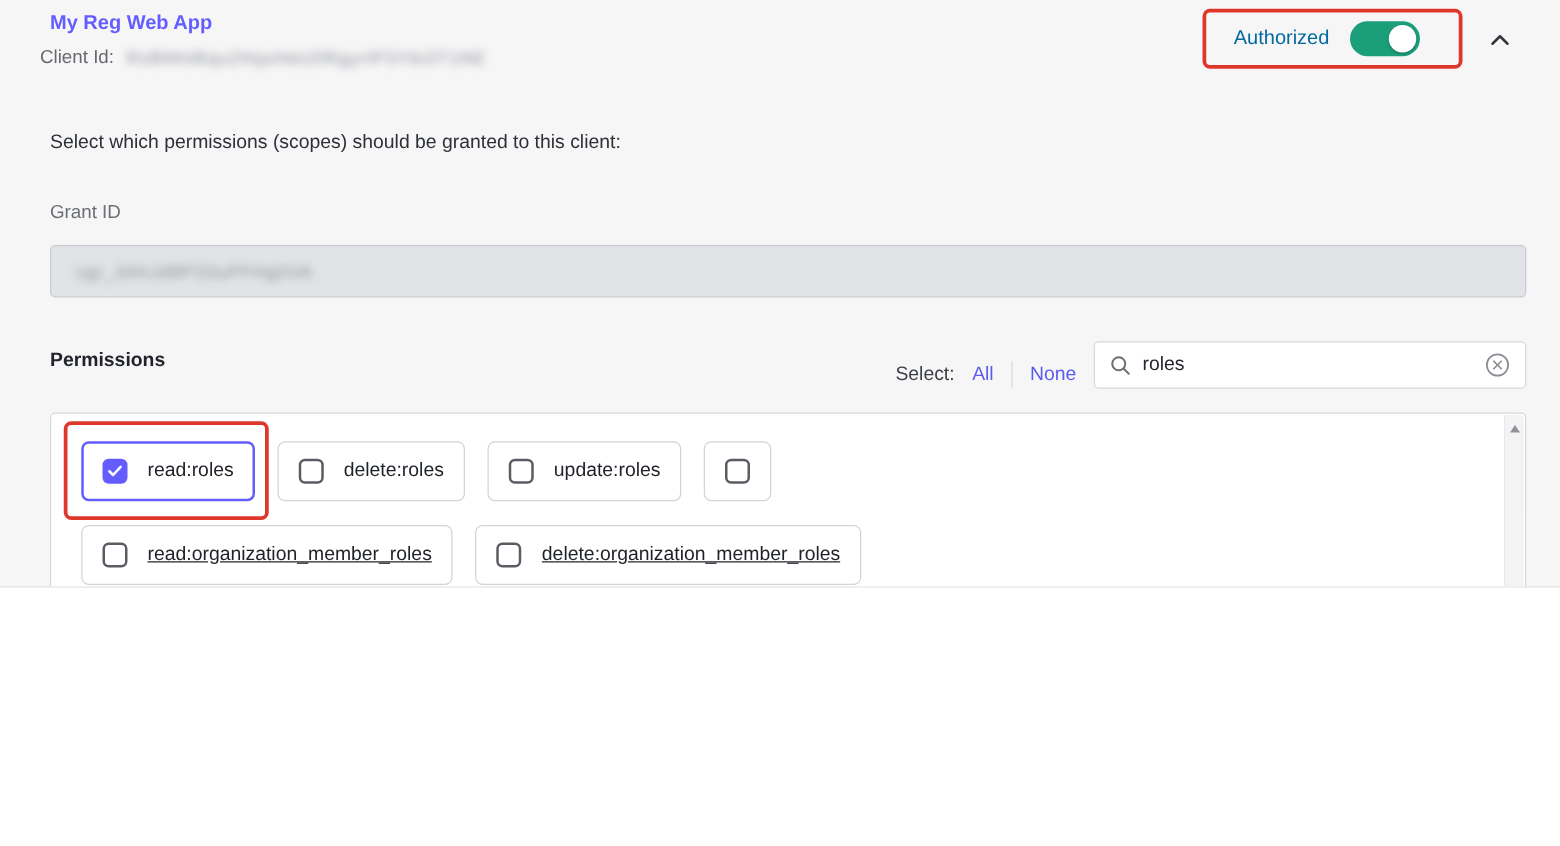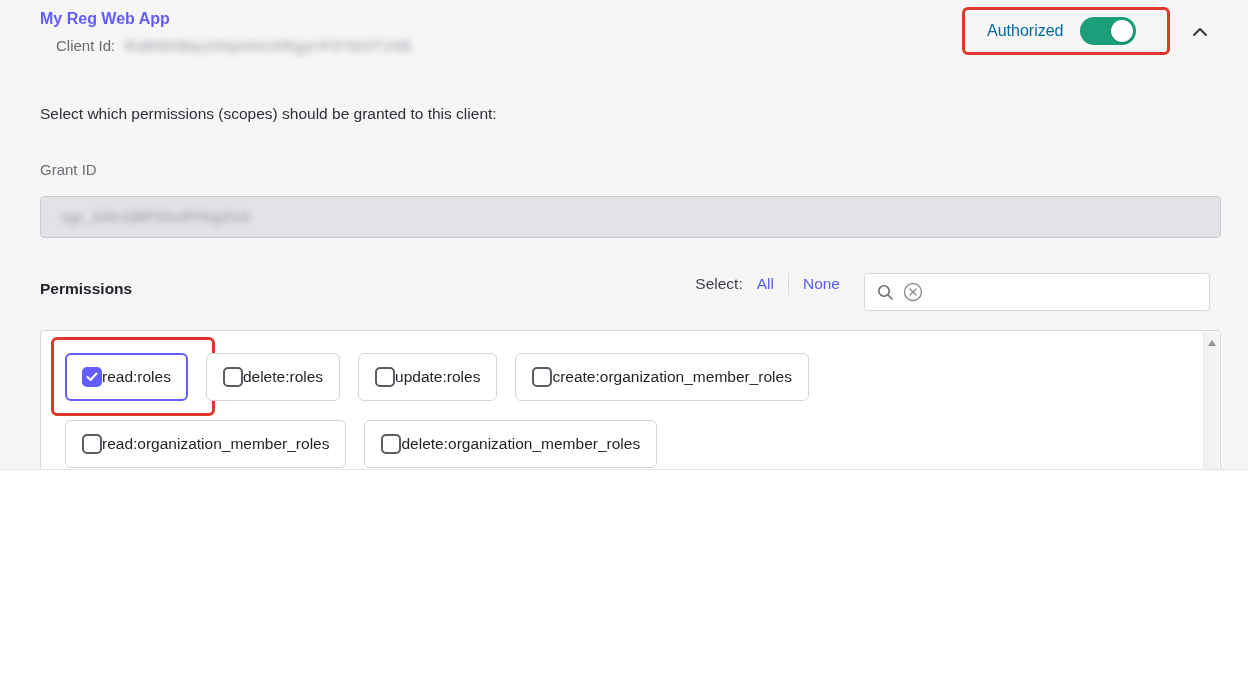--- a/index.html
+++ b/index.html
@@ -18,21 +18,21 @@
     overflow: hidden;
   }
 
   
   .app-title {
     position: absolute; left: 40px; top: 10px;
     font-size: 16px; font-weight: 700; color: #635DFF;
     text-decoration: none; cursor: pointer;
   }
   .client-row {
-    position: absolute; left: 56px; top: 37px;
+    position: absolute; left: 32px; top: 37px;
     font-size: 15px; color: #67696f;
     display: flex; align-items: flex-end; gap: 10px;
   }
   .redacted {
     color: #8a8d93;
     filter: blur(3.5px);
     user-select: none;
     font-size: 14px;
     letter-spacing: 1px;
   }
@@ -78,22 +78,22 @@
     background: #e2e3e6; border: 1px solid #c9ccd1; border-radius: 4px;
     display: flex; align-items: center; padding-left: 20px;
   }
 
   
   .perm-heading {
     position: absolute; left: 40px; top: 280px;
     font-size: 15.5px; font-weight: 700; color: #21242b;
   }
   .perm-tools {
-    position: absolute; right: 38px; top: 273px;
-    display: flex; align-items: flex-start; gap: 24px;
+    position: absolute; right: 27px; top: 273px;
+    display: flex; align-items: flex-end; gap: 14px;
   }
   .select-cluster { display: flex; align-items: center; gap: 14px; font-size: 15.5px; }
   .select-word { color: #3c3f46; }
   .sel-link { color: #5a5cf0; text-decoration: none; cursor: pointer; font-size: 15.5px; background:none; border:none; }
   .sel-divider { width: 1px; height: 22px; background: #d8dadd; }
   .search-box {
     width: 346px; height: 38px;
     background: #ffffff; border: 1px solid #d6d8db; border-radius: 4px;
     display: flex; align-items: center; padding: 0 12px; gap: 9px;
   }
@@ -106,24 +106,24 @@
   .clear-btn { background: none; border: none; cursor: pointer; display: flex; padding: 0; }
 
   
   .perm-panel {
     position: absolute; left: 40px; top: 330px;
     width: 1181px; height: 242px;
     background: #ffffff; border: 1px solid #d6d8db; border-radius: 4px;
   }
   .pill-area { position: absolute; left: 24px; top: 22px; right: 40px; }
   .pill-row { display: flex; gap: 18px; }
-  .pill-row + .pill-row { margin-top: 19px; }
+  .pill-row + .pill-row { margin-top: 19px; text-decoration: underline; }
   .pill {
     height: 48px; display: inline-flex; align-items: center;
-    gap: 0; padding: 0 16px;
+    gap: 16px; padding: 0 16px;
     border: 1px solid #d2d4d8; border-radius: 6px;
     background: #fff; cursor: pointer; font-size: 15.5px; color: #1e2126;
     font-family: "Liberation Sans", sans-serif;
   }
   .pill.selected { border: 2px solid #635DFF; padding: 0 15px; }
   .cb {
     width: 20px; height: 20px; border-radius: 5px;
     border: 2px solid #595c63; background: #fff;
     display: inline-flex; align-items: center; justify-content: center;
     flex: 0 0 auto;
@@ -206,20 +206,21 @@
       <span class="select-word">Select:</span>
       <button class="sel-link">All</button>
       <span class="sel-divider"></span>
       <button class="sel-link">None</button>
     </div>
     <div class="search-box">
       <svg width="17" height="17" viewBox="0 0 17 17">
         <circle cx="7" cy="7" r="5.2" fill="none" stroke="#6b6e74" stroke-width="1.6"></circle>
         <line x1="11" y1="11" x2="15" y2="15" stroke="#6b6e74" stroke-width="1.6" stroke-linecap="round"></line>
       </svg>
+      <input type="text" value="roles" style="">
       <button class="clear-btn">
         <svg width="20" height="20" viewBox="0 0 20 20">
           <circle cx="10" cy="10" r="8.5" fill="none" stroke="#8b8e93" stroke-width="1.4"></circle>
           <line x1="7" y1="7" x2="13" y2="13" stroke="#8b8e93" stroke-width="1.4" stroke-linecap="round"></line>
           <line x1="13" y1="7" x2="7" y2="13" stroke="#8b8e93" stroke-width="1.4" stroke-linecap="round"></line>
         </svg>
       </button>
     </div>
   </div>
 
@@ -240,21 +241,20 @@
         <button class="pill">
           <span class="cb"></span>
           <span>delete:roles</span>
         </button>
         <button class="pill">
           <span class="cb"></span>
           <span>update:roles</span>
         </button>
         <button class="pill">
           <span class="cb"></span>
-          <span>create:organization_member_roles</span>
         </button>
       </div>
       <div class="pill-row">
         <button class="pill">
           <span class="cb"></span>
           <span>read:organization_member_roles</span>
         </button>
         <button class="pill">
           <span class="cb"></span>
           <span>delete:organization_member_roles</span>

